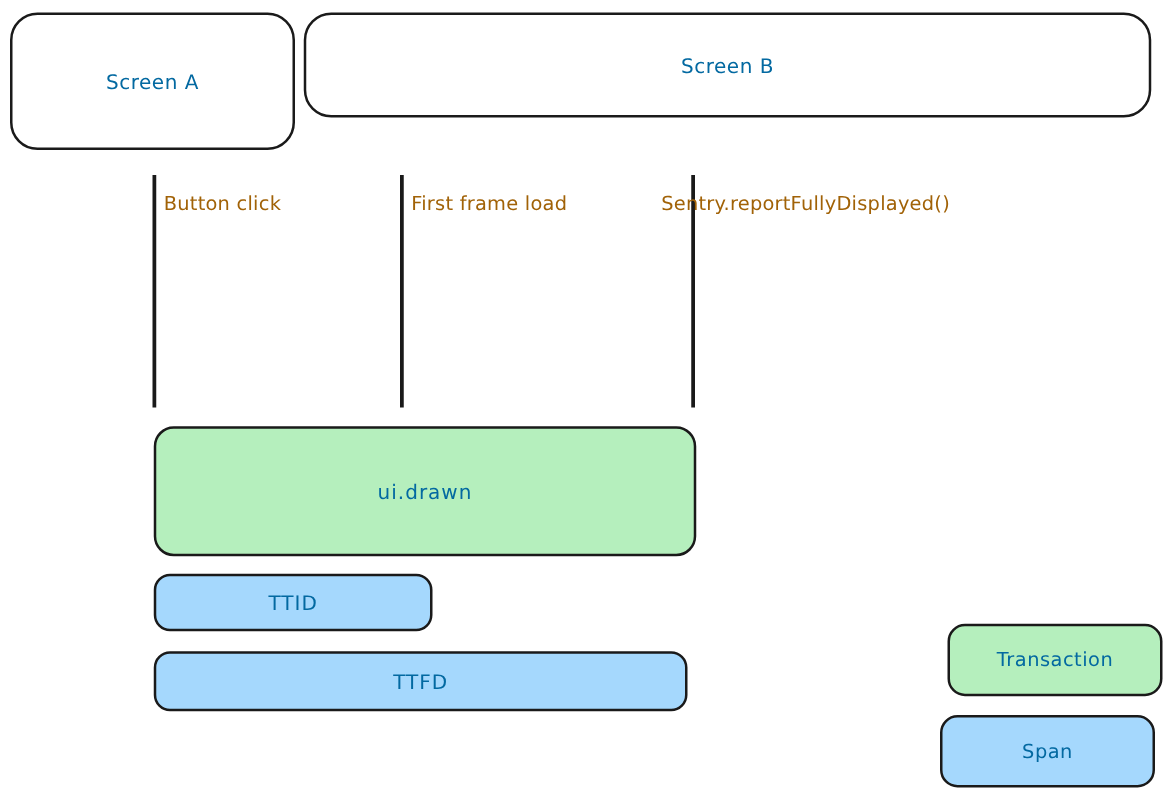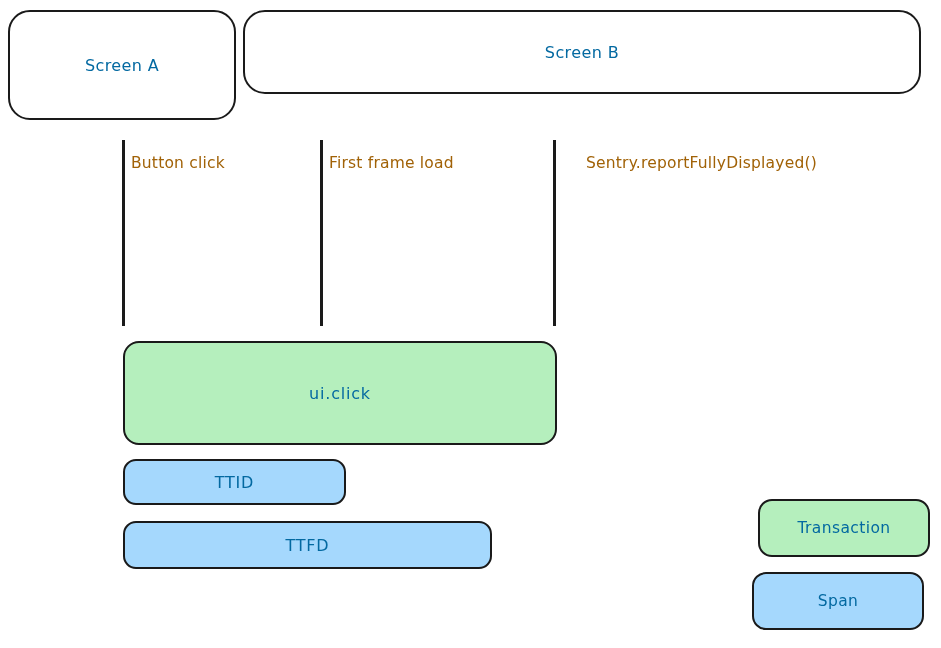--- a/index.html
+++ b/index.html
@@ -73,31 +73,31 @@
   <div class="box screen-box" style="left:243px; top:10px; width:678px; height:84px;">
     <span>Screen B</span>
   </div>
 
   <div class="vline" style="left:122px; top:140px; height:186px;"></div>
   <div class="vline" style="left:320px; top:140px; height:186px;"></div>
   <div class="vline" style="left:553px; top:140px; height:186px;"></div>
 
   <div class="tick-label" style="left:131px; top:154px;">Button click</div>
   <div class="tick-label" style="left:329px; top:154px;">First frame load</div>
-  <div class="tick-label" style="left:586px; top:154px;">Sentry.reportFullyDisplayed()</div>
+  <div class="tick-label" style="left:529px; top:154px;">Sentry.reportFullyDisplayed()</div>
 
   <div class="box bar-green bar-label" style="left:123px; top:341px; width:434px; height:104px;">
-    <span>ui.click</span>
+    <span>ui.drawn</span>
   </div>
 
   <div class="box bar-blue bar-label" style="left:123px; top:459px; width:223px; height:46px; border-radius:13px;">
     <span>TTID</span>
   </div>
 
-  <div class="box bar-blue bar-label" style="left:123px; top:521px; width:369px; height:48px; border-radius:13px;">
+  <div class="box bar-blue bar-label" style="left:123px; top:521px; width:427px; height:48px; border-radius:13px;">
     <span>TTFD</span>
   </div>
 
   <div class="box bar-green legend-box" style="left:758px; top:499px; width:172px; height:58px;">
     <span>Transaction</span>
   </div>
 
   <div class="box bar-blue legend-box" style="left:752px; top:572px; width:172px; height:58px;">
     <span>Span</span>
   </div>

